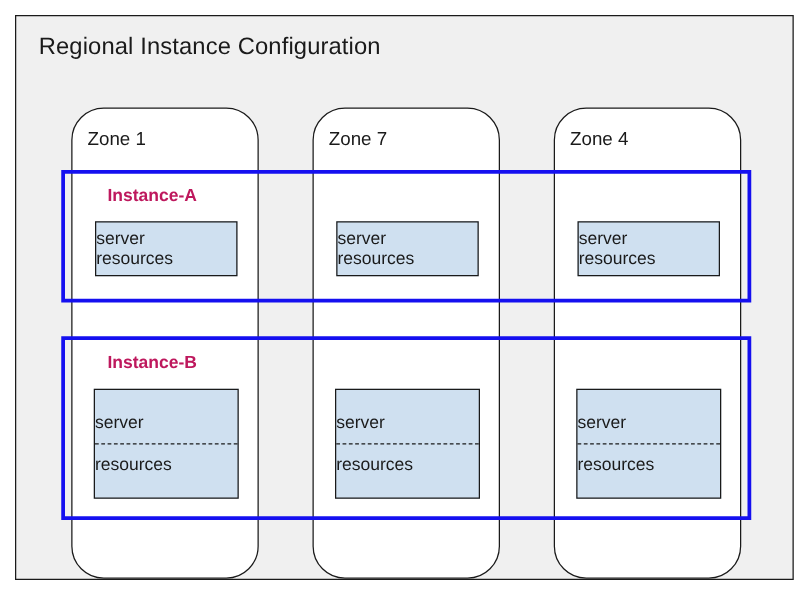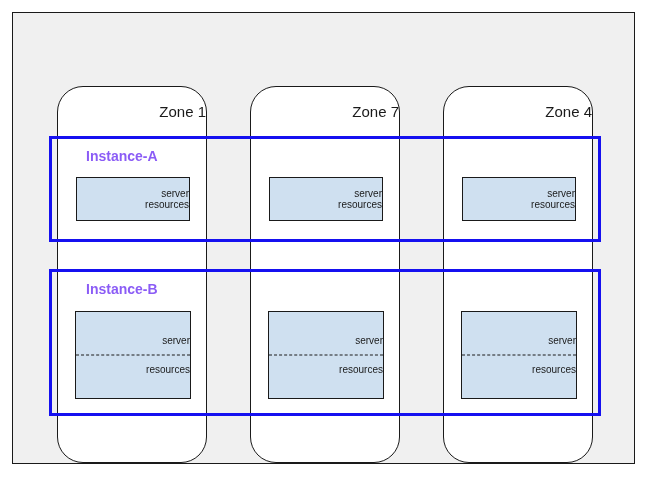--- a/index.html
+++ b/index.html
@@ -49,23 +49,23 @@
     border-radius: 26px;
     box-sizing: border-box;
   }
   #zone-col-0 { left: 44px; }
   #zone-col-1 { left: 237px; }
   #zone-col-2 { left: 430px; }
 
   .zone-label {
     position: absolute;
     top: 16px;
-    left: 0;
+    left: 12px;
     width: 100%;
-    text-align: right;
+    text-align: left;
     font-size: 15px;
     color: #1a1a1a;
   }
 
   
   .instance-band {
     position: absolute;
     left: 36px;
     width: 552px;
     border: 3px solid #1510f0;
@@ -74,36 +74,36 @@
   }
   #instance-band-0 { top: 123px; height: 106px; }
   #instance-band-1 { top: 256px; height: 147px; }
 
   .instance-label {
     position: absolute;
     left: 22px;
     top: 9px;
     font-size: 14px;
     font-weight: bold;
-    color: #8b5cf6;
+    color: #be185d;
     white-space: nowrap;
     padding-left: 12px;
   }
 
   
   .resource-box {
     position: absolute;
     background: #cfe0f0;
     border: 1.4px solid #1a1a1a;
     box-sizing: border-box;
     display: flex;
     flex-direction: column;
-    align-items: flex-end;
+    align-items: flex-start;
     justify-content: center;
-    font-size: 10px;
+    font-size: 14px;
     color: #1a1a1a;
     line-height: 1.12;
   }
   
   .resource-box.short {
     top: 164px;
     width: 114px;
     height: 44px;
   }
   
@@ -137,20 +137,21 @@
     pointer-events: none;
   }
   .resource-box.tall .line-top { margin-bottom: 9px; }
   .resource-box.tall .line-bottom { margin-top: 9px; }
 </style>
 </head>
 <body>
 
 <div id="diagram-frame">
 
+  <div id="diagram-title">Regional Instance Configuration</div>
 
   <div class="zone-column" id="zone-col-0">
     <div class="zone-label">Zone 1</div>
   </div>
   <div class="zone-column" id="zone-col-1">
     <div class="zone-label">Zone 7</div>
   </div>
   <div class="zone-column" id="zone-col-2">
     <div class="zone-label">Zone 4</div>
   </div>

